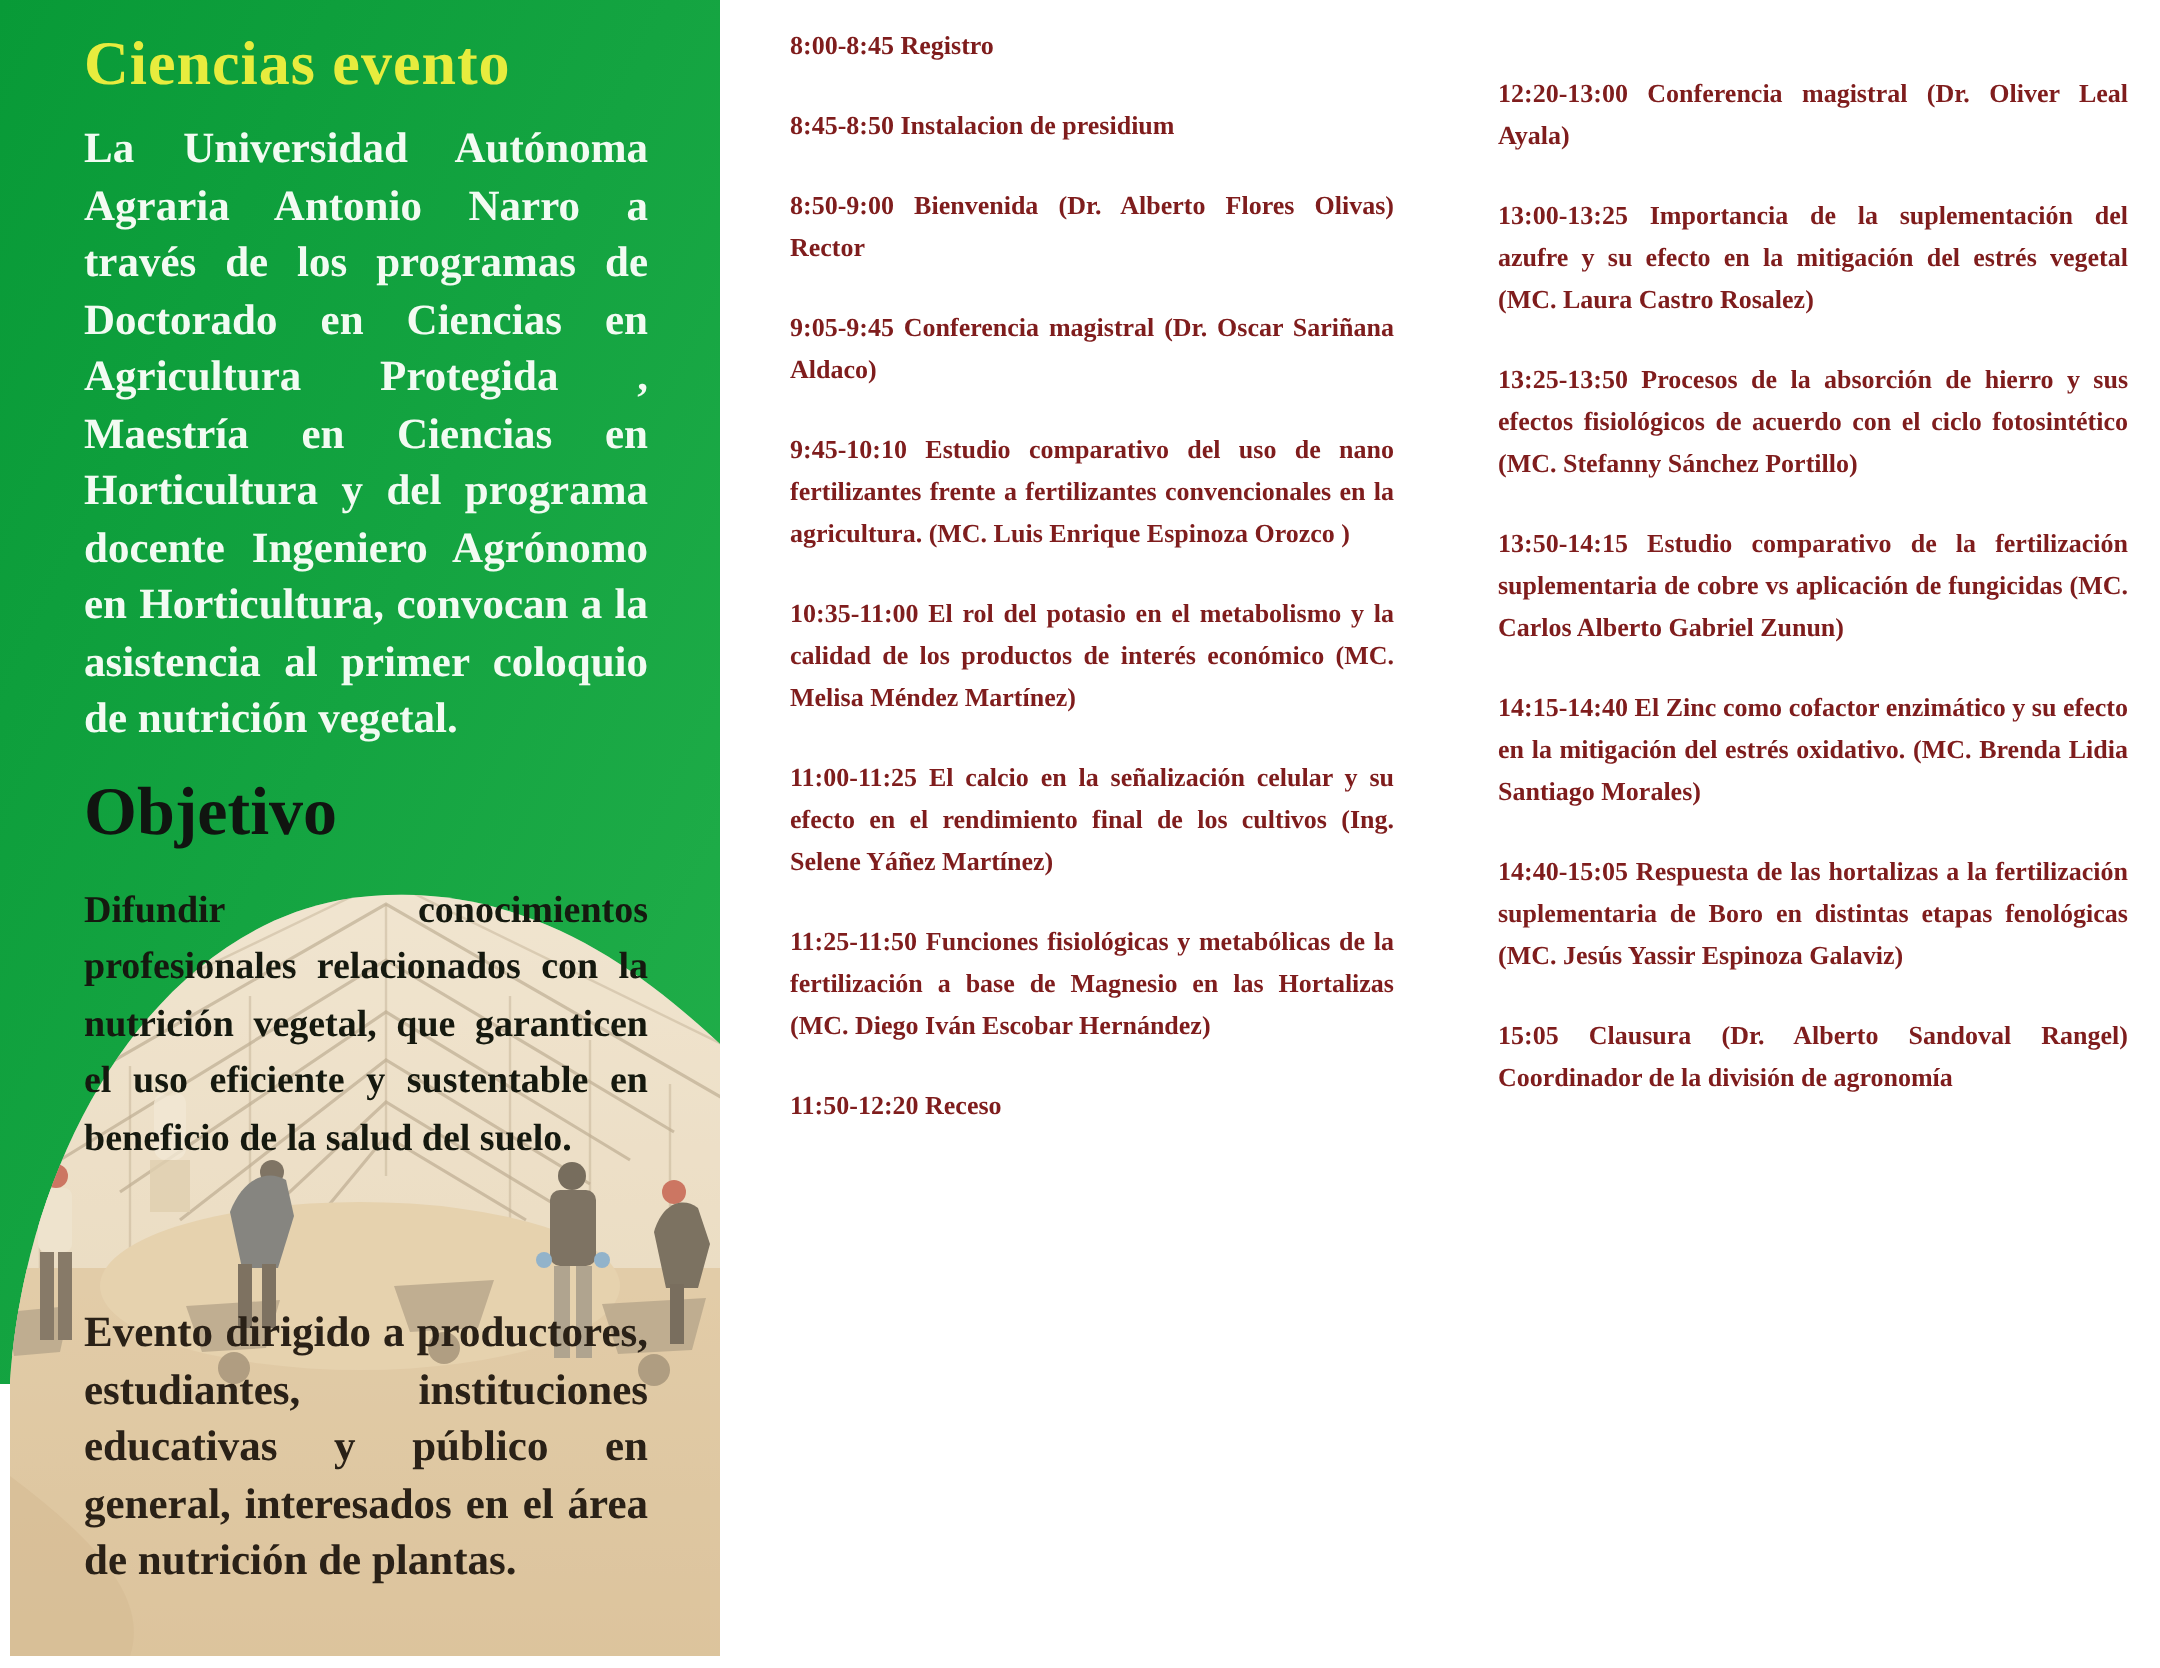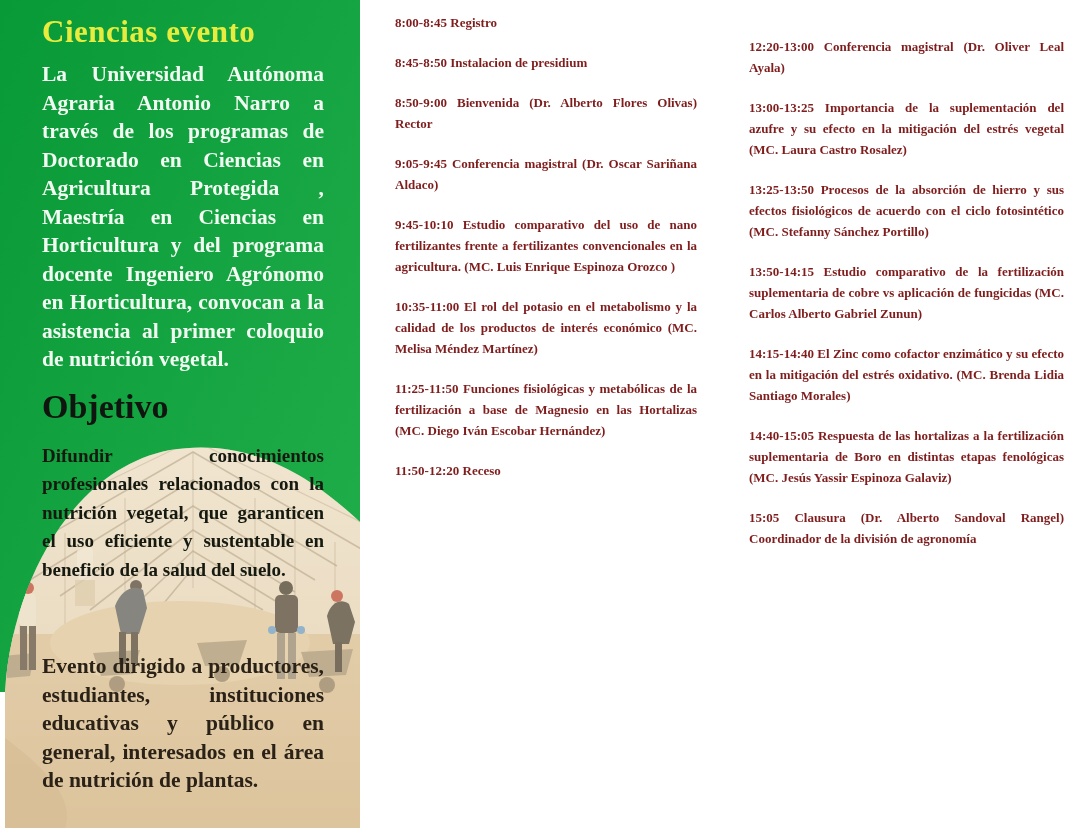--- a/index.html
+++ b/index.html
@@ -151,20 +151,21 @@
 
       <p class="entry">8:50-9:00 Bienvenida (Dr. Alberto Flores Olivas) Rector</p>
 
       <p class="entry">9:05-9:45 Conferencia magistral (Dr. Oscar Sariñana Aldaco)</p>
 
       <p class="entry">9:45-10:10 Estudio comparativo del uso de nano fertilizantes frente a fertilizantes convencionales en la agricultura. (MC. Luis Enrique Espinoza Orozco )</p>
 
 
       <p class="entry">10:35-11:00 El rol del potasio en el metabolismo y la calidad de los productos de interés económico (MC. Melisa Méndez Martínez)</p>
 
+      <p class="entry">11:00-11:25 El calcio en la señalización celular y su efecto en el rendimiento final de los cultivos (Ing. Selene Yáñez Martínez)</p>
 
       <p class="entry">11:25-11:50 Funciones fisiológicas y metabólicas de la fertilización a base de Magnesio en las Hortalizas (MC. Diego Iván Escobar Hernández)</p>
 
       <p class="entry">11:50-12:20 Receso</p>
     </div>
 
   <div class="col col-right">
 
       <p class="entry">12:20-13:00 Conferencia magistral (Dr. Oliver Leal Ayala)</p>
 

